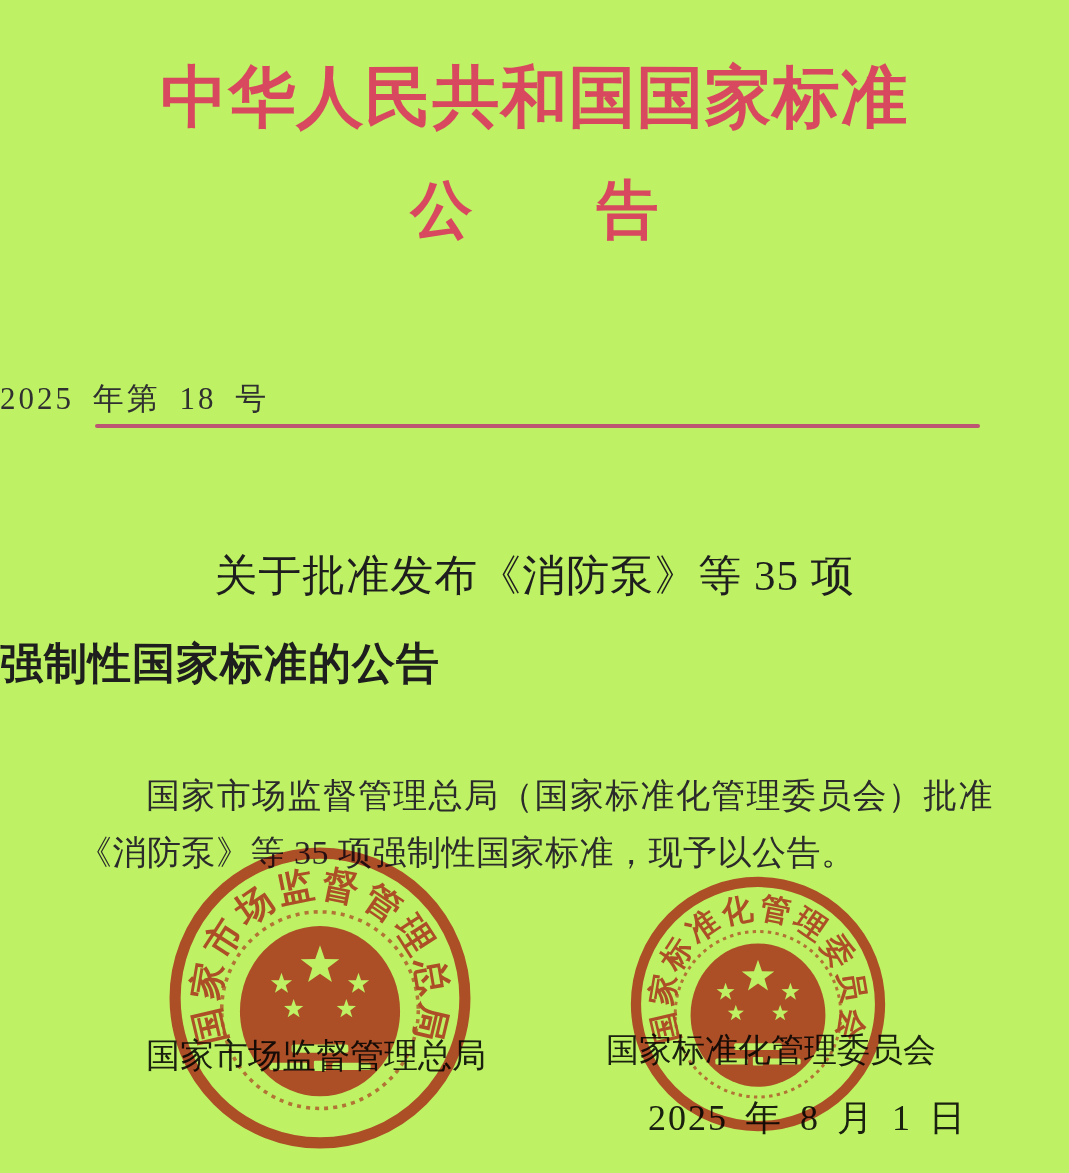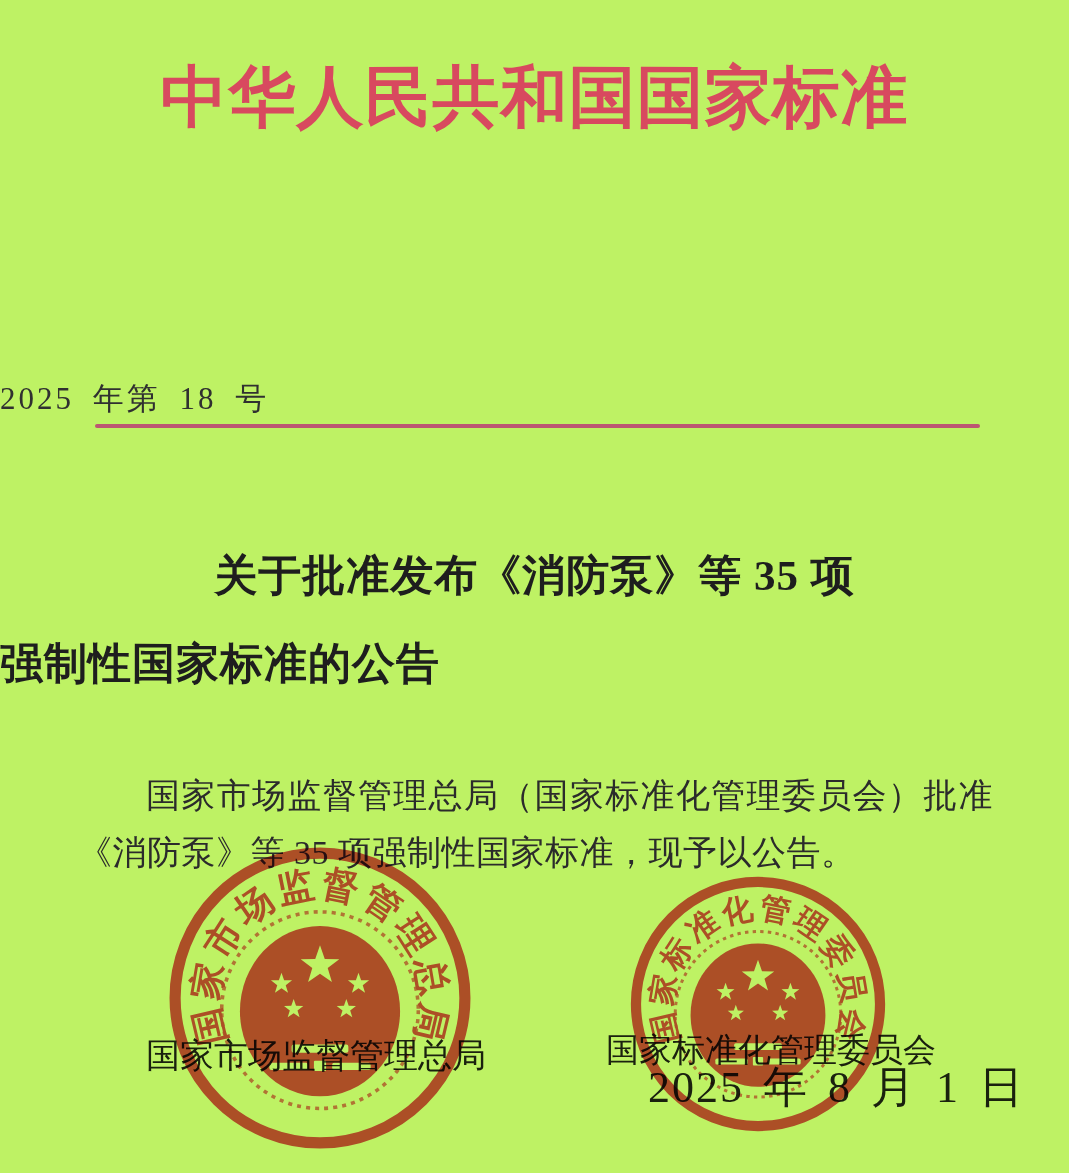--- a/index.html
+++ b/index.html
@@ -31,21 +31,21 @@
     letter-spacing:3px;word-spacing:8px;
     white-space:nowrap;
   }
   .red-rule{
     position:absolute;top:424px;left:95px;width:885px;height:4px;
     background:#bc5672;border-radius:2px;
   }
   .doc-title-1{
     position:absolute;top:547px;left:0;width:100%;
     text-align:center;
-    font-size:43px;font-weight:700;color:#1e1e1e;
+    font-size:43px;font-weight:400;color:#1e1e1e;
     letter-spacing:1px;white-space:nowrap;
   }
   .doc-title-2{
     position:absolute;top:635px;left:0;width:100%;
     text-align:left;
     font-size:43px;font-weight:700;color:#1e1e1e;
     letter-spacing:1px;white-space:nowrap;
   }
   .body-paragraph{
     position:absolute;top:733px;left:78px;width:915px;
@@ -64,35 +64,36 @@
   .agency-name{
     position:absolute;
     font-size:34px;color:#222;
     white-space:nowrap;
     mix-blend-mode:multiply;
     z-index:5;
   }
   .agency-left{left:146px;top:1033px;}
   .agency-right{left:606px;top:1028px;font-size:33px;}
   .sign-date{
-    position:absolute;left:648px;top:1058px;
-    font-size:44px;color:#222;
+    position:absolute;left:648px;top:1094px;
+    font-size:36px;color:#222;
     letter-spacing:2px;word-spacing:6px;
     white-space:nowrap;
     mix-blend-mode:multiply;
     z-index:5;
   }
 </style>
 </head>
 <body>
 
 <div class="page">
 
   <div class="header-title">中华人民共和国国家标准</div>
 
+  <div class="header-subtitle">公　　告</div>
 
   <div class="issue-number">2025 年第 18 号</div>
 
   <div class="red-rule"></div>
 
   <div class="doc-title-1">关于批准发布《消防泵》等 35 项</div>
   <div class="doc-title-2">强制性国家标准的公告</div>
 
   <p class="body-paragraph">国家市场监督管理总局（国家标准化管理委员会）批准《消防泵》等 35 项强制性国家标准，现予以公告。</p>
 

